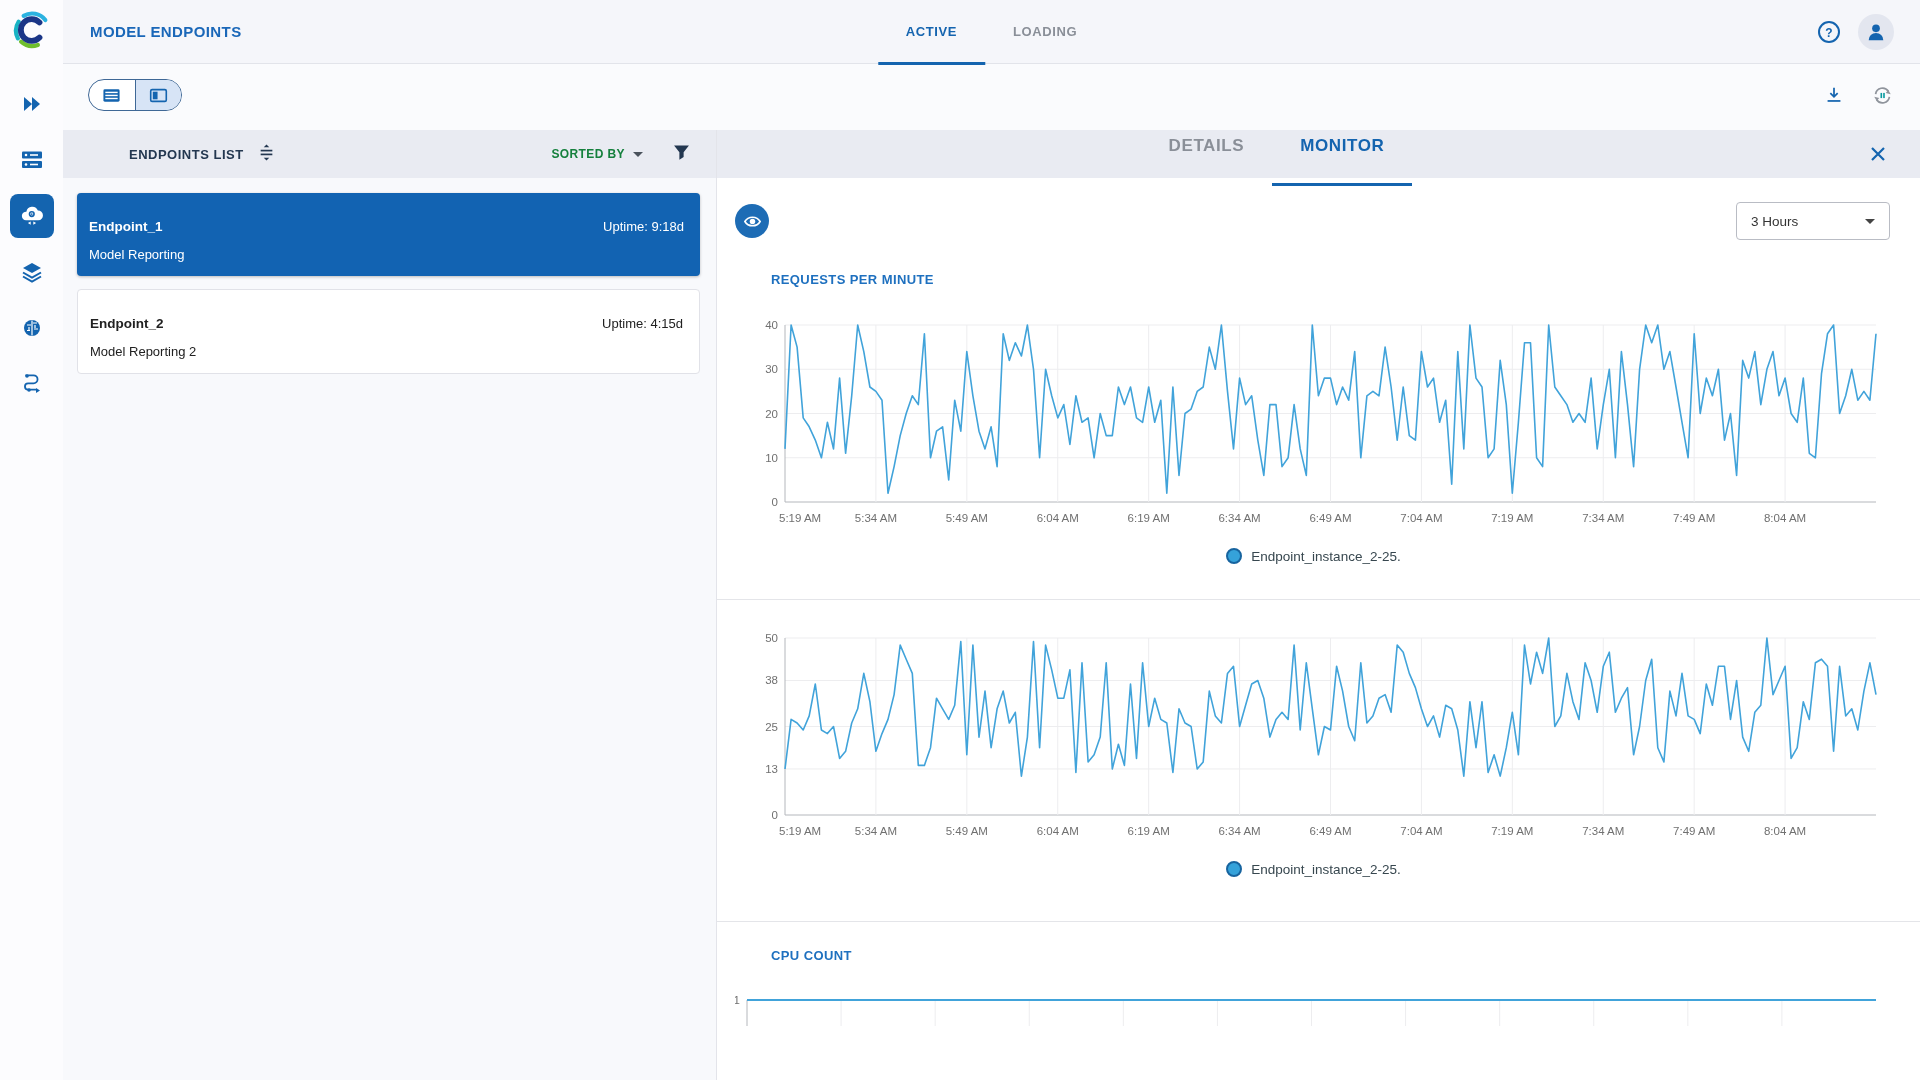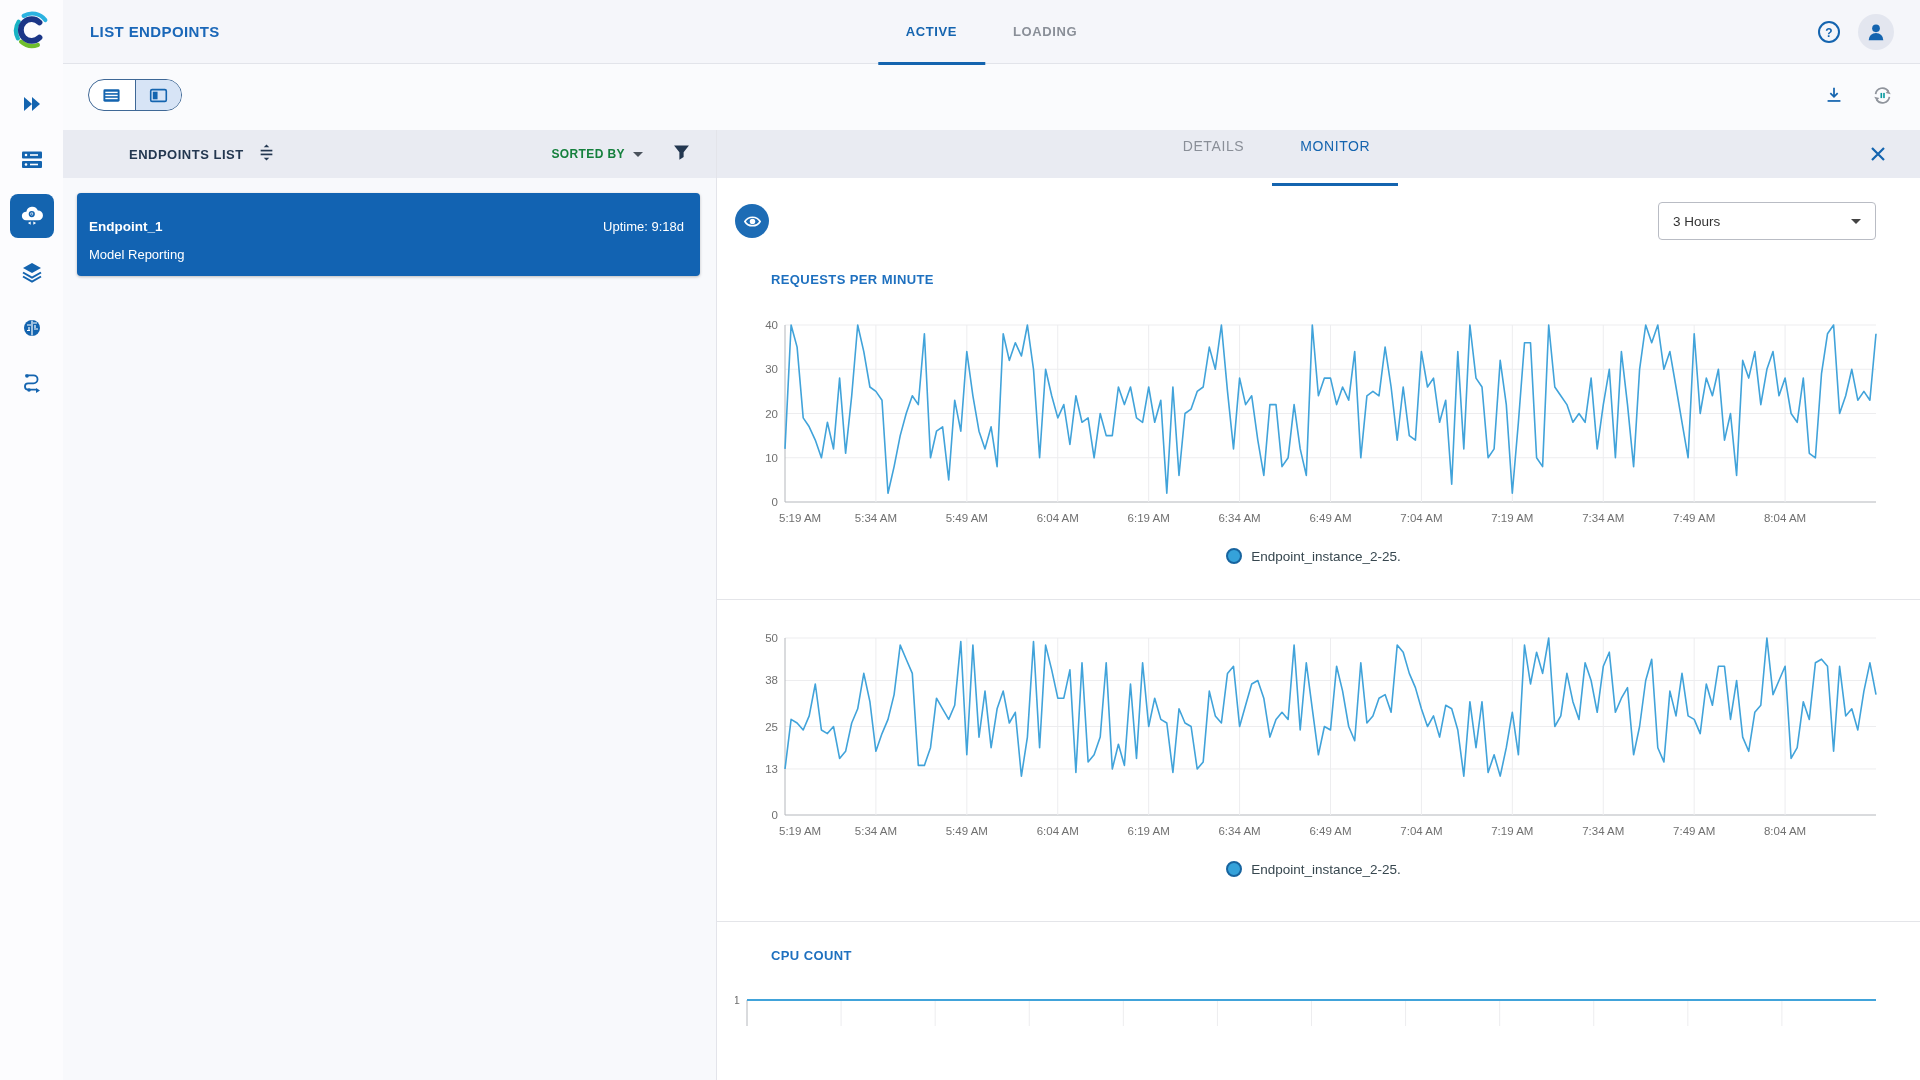--- a/index.html
+++ b/index.html
@@ -55,31 +55,31 @@
   .card.plain { background:#fff; border:1px solid #e1e2e8; color:#212121; }
   .card-row1 { display:flex; justify-content:space-between; align-items:baseline; }
   .card-name { font-size:13.5px; font-weight:700; }
   .card-uptime { font-size:13px; }
   .card-desc { margin-top:13px; font-size:13px; }
 
   
   .mon-panel { flex:1; background:#fff; position:relative; overflow:hidden; }
   .mon-hd { position:relative; }
   .mon-tabs { display:flex; justify-content:center; width:100%; transform:translateX(-42px); }
-  .m-tab { height:64px; line-height:48px; padding:0 28px; font-size:14px; font-weight:400;
+  .m-tab { height:64px; line-height:48px; padding:0 28px; font-size:17px; font-weight:700;
     letter-spacing:.6px; color:#8a8f98; cursor:pointer; position:relative; }
   .m-tab.active { color:#1464af; }
   .m-tab.active::after { content:""; position:absolute; left:0; right:0; bottom:0; height:3px; background:#1464af; }
   .close-btn { position:absolute; right:32px; top:14px; width:20px; height:20px; cursor:pointer; }
 
   .mon-content { padding:0 28px 0 18px; }
   .ctrl-row { position:relative; height:64px; }
   .eye-btn { position:absolute; left:0; top:26px; width:34px; height:34px; border-radius:50%;
     background:#1d6cb5; display:flex; align-items:center; justify-content:center; cursor:pointer; }
-  .range-select { position:absolute; right:16px; top:24px; width:218px; height:38px; background:#fff;
+  .range-select { position:absolute; right:2px; top:24px; width:154px; height:38px; background:#fff;
     border:1px solid #b9bcc4; border-radius:4px; display:flex; align-items:center; padding:0 14px;
     font-size:13.5px; color:#333; cursor:pointer; }
   .range-select .caret { margin-left:auto; border-top-color:#444; }
 
   .sec-title { margin-top:30px; font-size:13px; font-weight:700; color:#1e70bf; letter-spacing:.4px;padding-left:36px; }
   .chart { margin-top:28px; line-height:0; }
   .chart.cpu { margin-top:30px; }
   .yt { font-size:11.5px; fill:#707070; text-anchor:end; font-family:"Liberation Sans",sans-serif; }
   .xt { font-size:11.5px; fill:#707070; font-family:"Liberation Sans",sans-serif; }
   .legend { margin-top:14px; display:flex; justify-content:center; align-items:center; gap:9px; height:20px; }
@@ -144,21 +144,21 @@
         <path d="M6 7 h9 a4.5 4.5 0 0 1 0 9 h-6 a3.5 3.5 0 0 0 0 7 h9" fill="none" stroke="#1464af" stroke-width="2" transform="translate(0,-3) scale(0.9)"></path>
         <circle cx="7" cy="4" r="1.8" fill="#1464af"></circle>
         <circle cx="9" cy="18" r="1.8" fill="#1464af"></circle>
         <path d="M16 16 l4 2.5 -4 2.5 z" fill="#1464af"></path>
       </svg>
     </div>
   </div>
 </div>
 
 <div class="header">
-  <div class="page-title">LIST ENDPOINTS</div>
+  <div class="page-title">MODEL ENDPOINTS</div>
   <div class="header-tabs">
     <div class="h-tab active">ACTIVE</div>
     <div class="h-tab">LOADING</div>
   </div>
   <div class="header-right">
     <div class="help-btn">
       <svg width="26" height="26" viewBox="0 0 26 26">
         <circle cx="13" cy="13" r="10" fill="none" stroke="#1464af" stroke-width="2"></circle>
         <text x="13" y="17.5" font-size="12" font-weight="bold" fill="#1464af" text-anchor="middle" font-family="Liberation Sans, sans-serif">?</text>
       </svg>
@@ -233,20 +233,27 @@
       </span>
     </div>
 
     <div class="cards">
       <div class="card selected">
         <div class="card-row1">
           <span class="card-name">Endpoint_1</span>
           <span class="card-uptime">Uptime: 9:18d</span>
         </div>
         <div class="card-desc">Model Reporting</div>
+      </div>
+      <div class="card plain">
+        <div class="card-row1">
+          <span class="card-name">Endpoint_2</span>
+          <span class="card-uptime">Uptime: 4:15d</span>
+        </div>
+        <div class="card-desc">Model Reporting 2</div>
       </div>
     </div>
   </div>
 
   <div class="mon-panel">
     <div class="panel-hd mon-hd">
       <div class="mon-tabs">
         <div class="m-tab">DETAILS</div>
         <div class="m-tab active">MONITOR</div>
       </div>

